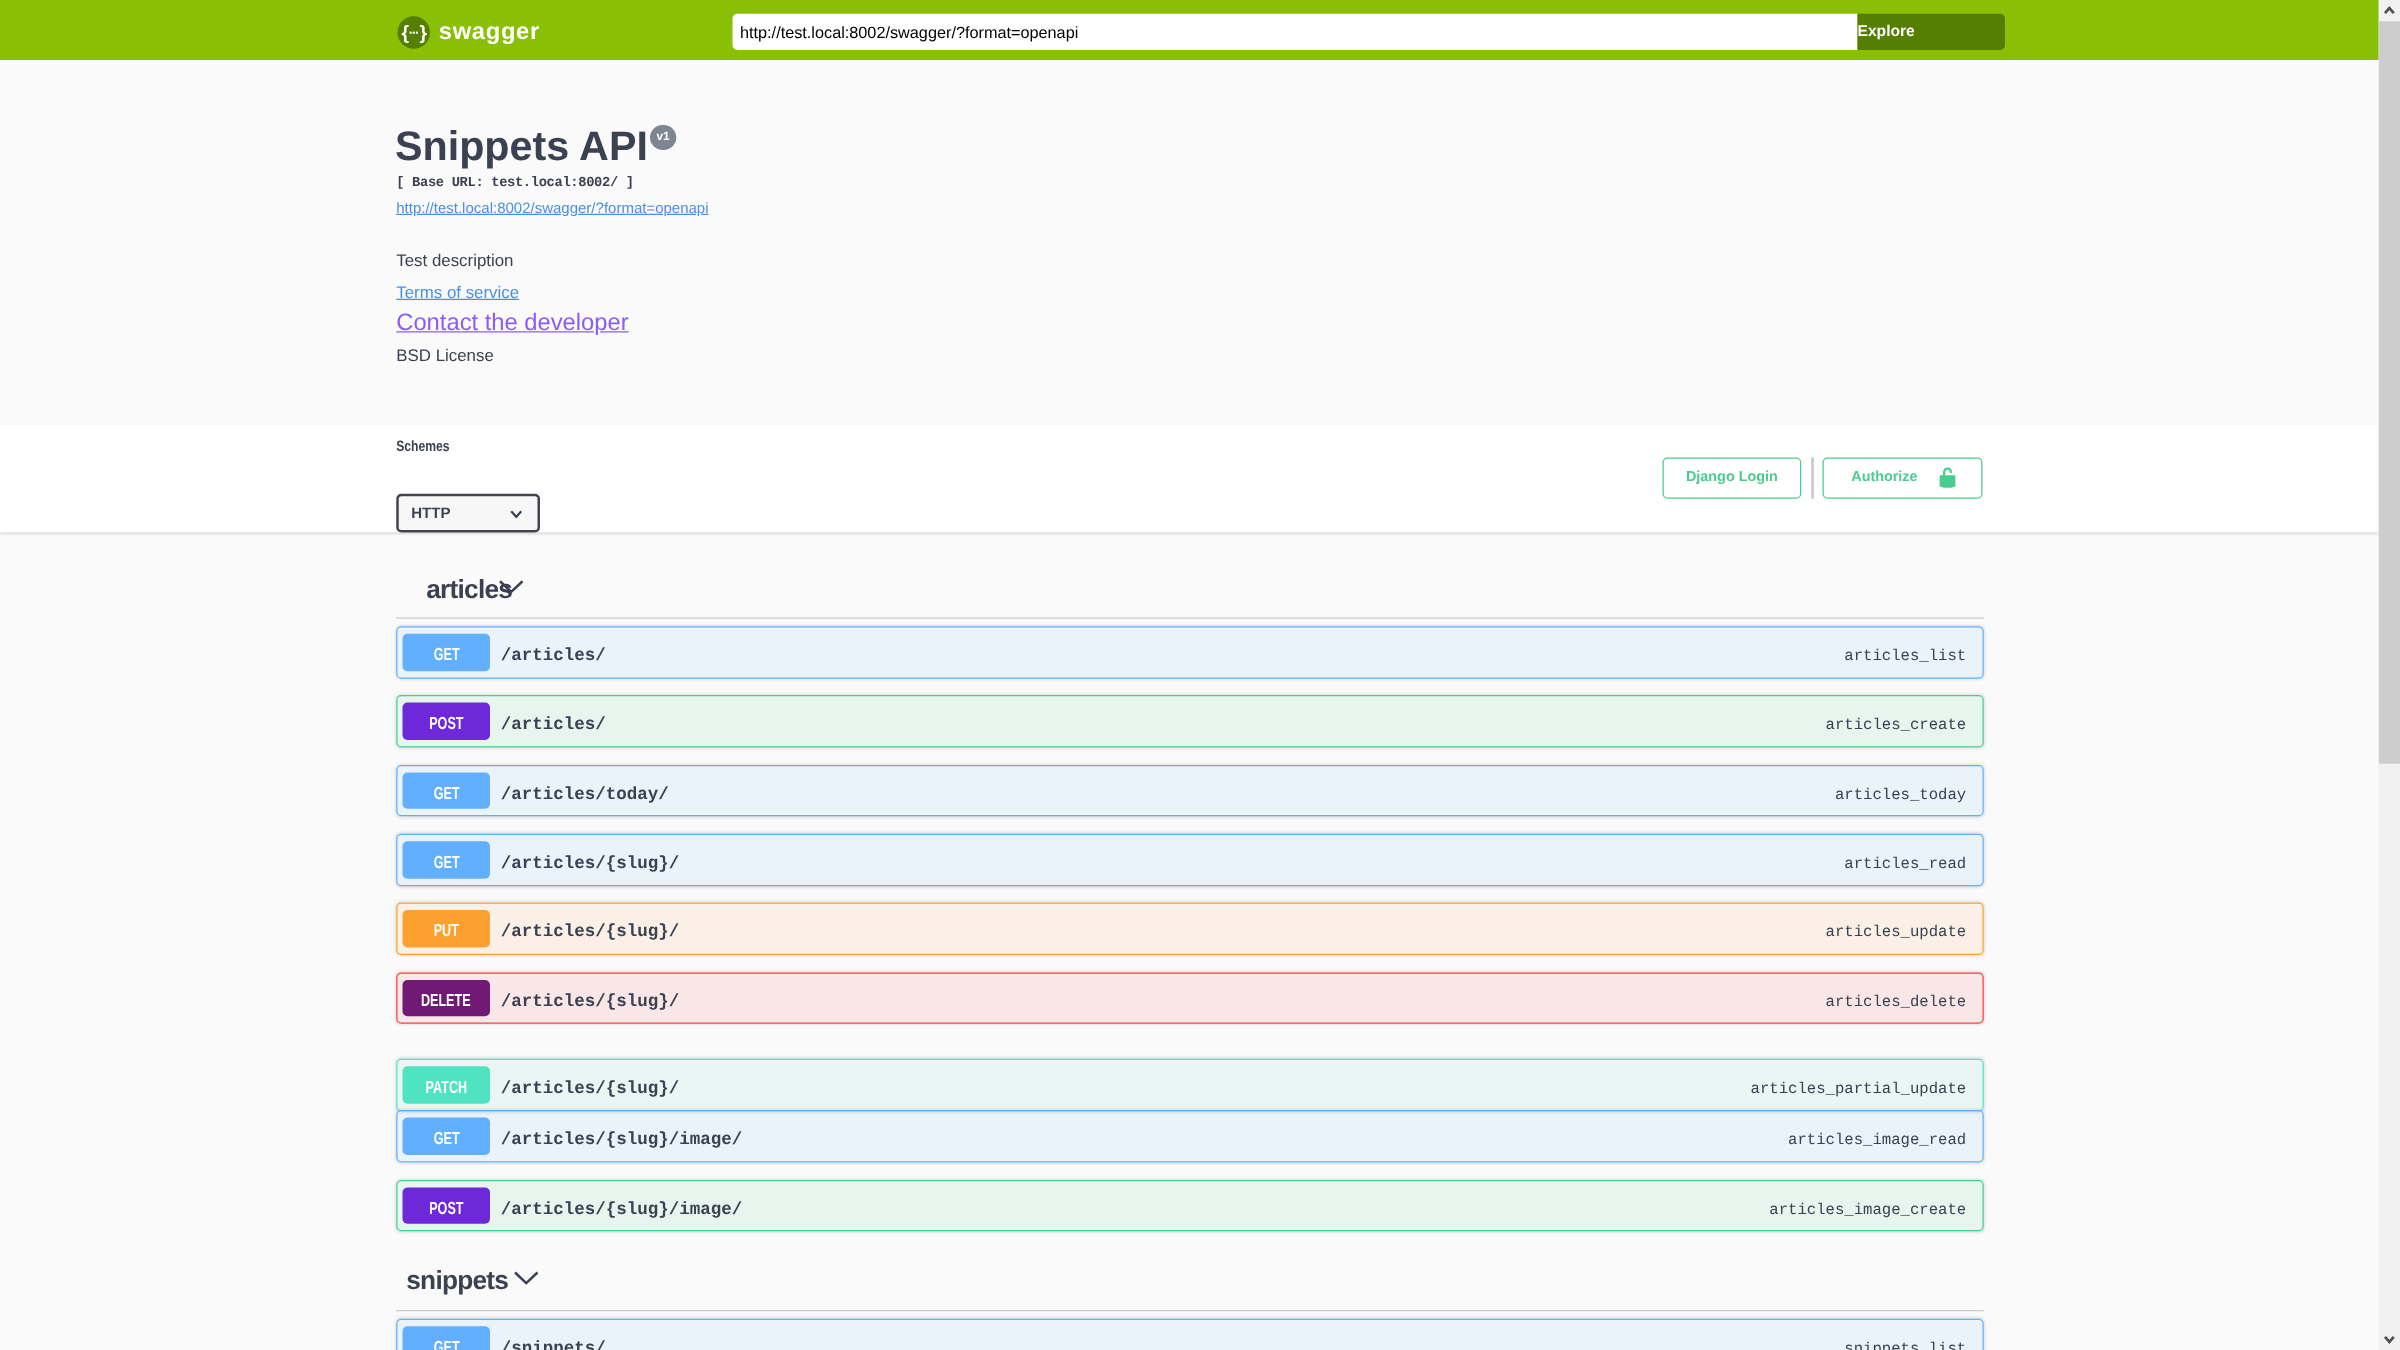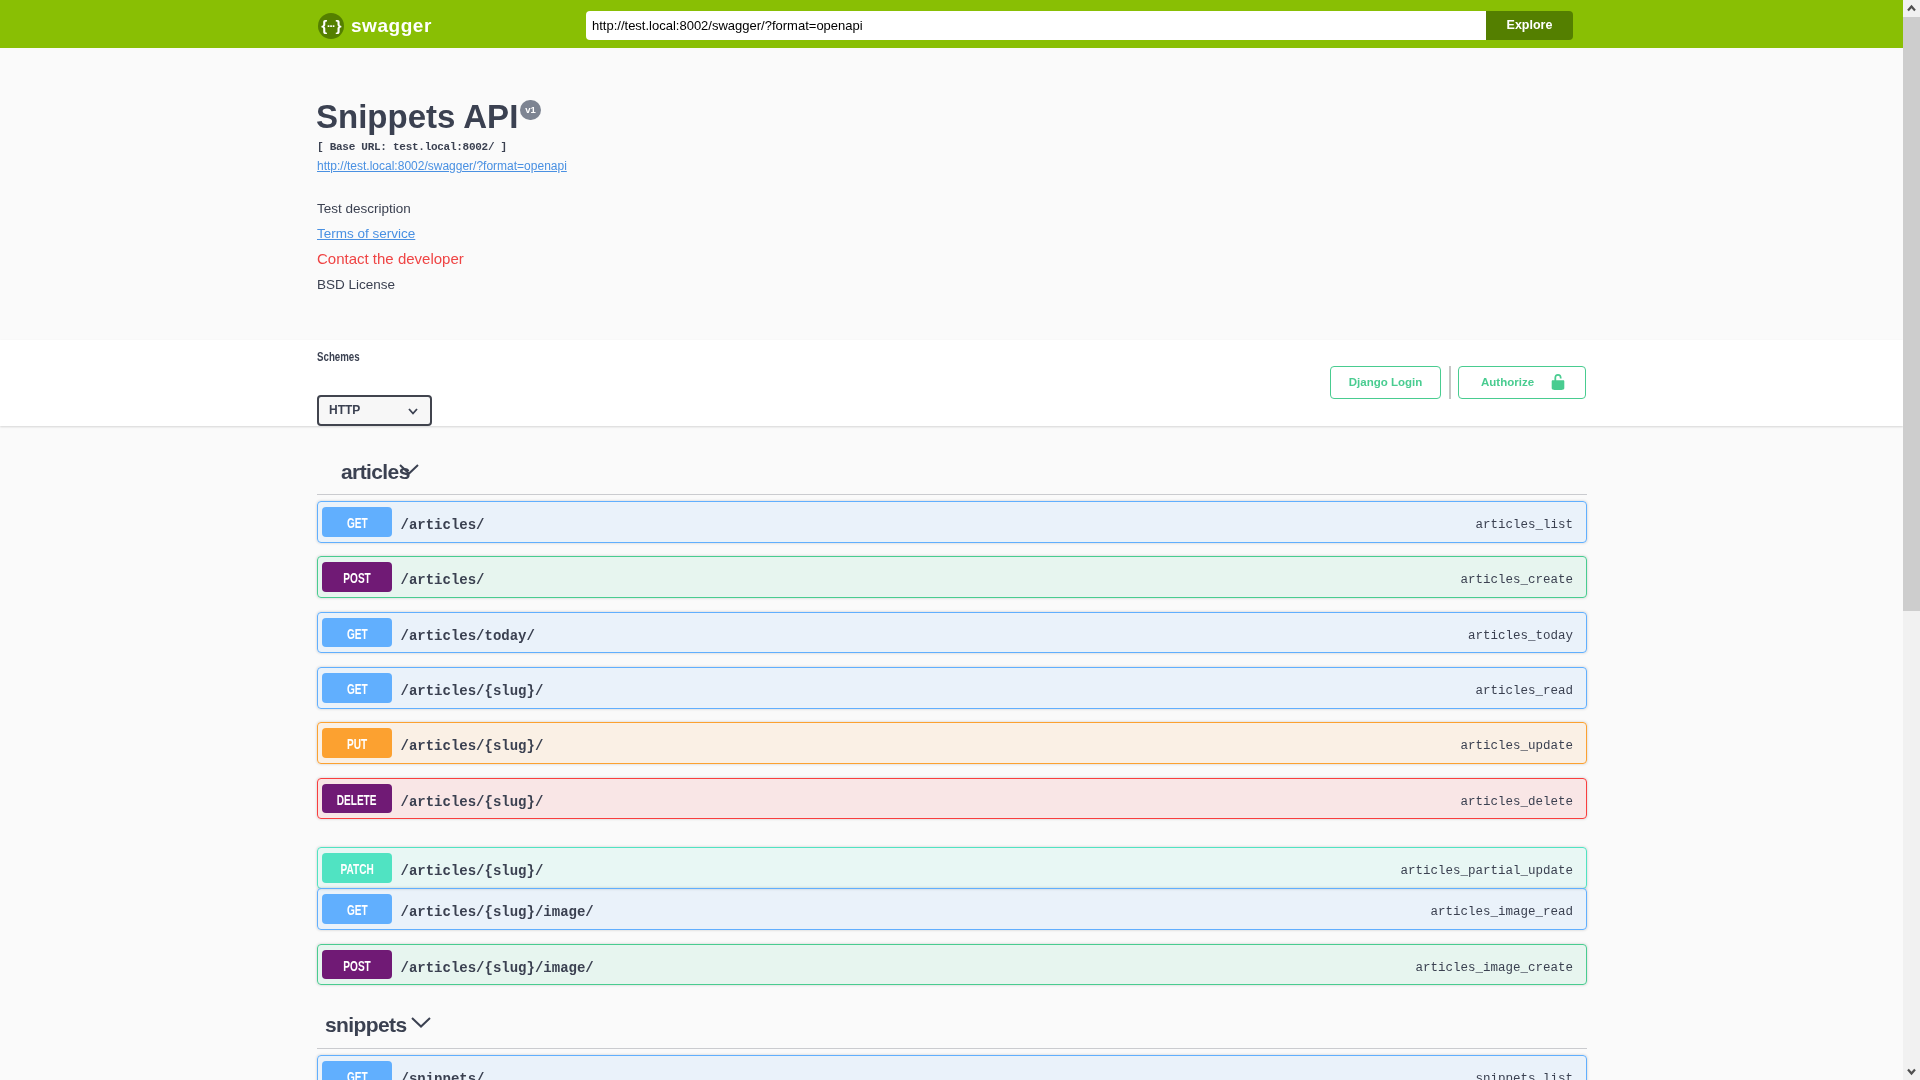--- a/index.html
+++ b/index.html
@@ -9,39 +9,39 @@
 
   
   #topbar { position:absolute; left:0; top:0; width:1903px; height:48px; background:#89bf04; }
   #logo-circle { position:absolute; left:318px; top:13px; width:26px; height:26px;
     border-radius:50%; background:#547f00; }
   #logo-text { position:absolute; left:351px; top:16px; color:#fff; font-weight:bold;
     font-size:19px; line-height:19px; letter-spacing:0.55px; }
   #url-input { position:absolute; left:586px; top:11px; width:900px; height:29px;
     background:#fff; border:none; border-radius:4px 0 0 4px;
     font-size:13px; color:#000; line-height:29px; padding-left:6px; }
-  #explore-btn { position:absolute; left:1486px; top:11px; width:87px; height:29px;
+  #explore-btn { position:absolute; left:1486px; top:11px; width:118px; height:29px;
     background:#547f00; border-radius:0 4px 4px 0; color:#fff; font-weight:bold;
-    font-size:12.5px; text-align:center; line-height:29px; }
+    font-size:12.5px; text-align:left; line-height:29px; }
 
   
   #title { position:absolute; left:316px; top:97px; font-size:33px; font-weight:bold;
     color:#3b4151; line-height:40px; }
   #vbadge { position:absolute; left:520px; top:100px; width:21px; height:20px;
     background:#7d8492; border-radius:10px; color:#fff; font-weight:bold;
     text-align:center; line-height:20px; font-size:9.5px; }
   #baseurl { position:absolute; left:317px; top:139.5px; font-family:"Liberation Mono",monospace;
     font-size:11px; letter-spacing:-0.27px; color:#3b4151; font-weight:bold; line-height:14px; }
   #speclink { position:absolute; left:317px; top:159px; font-size:12px; color:#4990e2;
     text-decoration:underline; line-height:14px; }
   #desc { position:absolute; left:317px; top:202px; font-size:13.5px; color:#3b4151; line-height:14px; }
   #terms { position:absolute; left:317px; top:227px; font-size:13.5px; color:#4990e2;
     text-decoration:underline; line-height:14px; }
-  #contact { position:absolute; left:317px; top:252px; font-size:15px; color:#ef4444;
-    line-height:14px; }
+  #contact { position:absolute; left:317px; top:252px; font-size:19px; color:#8b5cf6;
+    text-decoration:underline; line-height:14px; }
   #license { position:absolute; left:317px; top:278px; font-size:13.5px; color:#3b4151; line-height:14px; }
 
   
   #scheme { position:absolute; left:0; top:340px; width:1903px; height:86px; background:#fff;
     box-shadow:0 1px 2px 0 rgba(0,0,0,.15); }
   #schemes-label { position:absolute; left:317px; top:351px; font-size:12px; transform:scaleX(.81); transform-origin:left top; font-weight:bold;
     color:#3b4151; line-height:12px; }
   #scheme-select { position:absolute; left:317px; top:367px; width:115px; height:31px;
     border:2px solid #41444e; border-radius:4px; background:#f7f7f7;margin-top:28px; }
   #scheme-select .txt { position:absolute; left:10px; top:0; height:27px; line-height:27px;
@@ -65,21 +65,21 @@
   .op { position:absolute; left:317px; width:1270px; height:41.5px; border-radius:4px;
     border:1px solid; box-shadow:0 0 3px rgba(0,0,0,.19); }
   .op-get    { background:rgba(97,175,254,.1);  border-color:#61affe; }
   .op-post   { background:rgba(73,204,144,.1);  border-color:#49cc90; }
   .op-put    { background:rgba(252,161,48,.1);  border-color:#fca130; }
   .op-delete { background:rgba(249,62,62,.1);   border-color:#f93e3e; }
   .op-patch  { background:rgba(80,227,194,.1);  border-color:#50e3c2;margin-top:14px; }
   .badge { position:absolute; left:3.8px; top:5.2px; width:70.5px; height:29.4px; border-radius:4px;
     color:#fff; font-weight:bold; font-size:14px; text-align:center; line-height:29.4px; }
   .badge span { display:inline-block; transform:scaleX(.72); position:relative; top:2px; }
-  .b-get { background:#61affe; } .b-post { background:#701a75; } .b-put { background:#fca130; }
+  .b-get { background:#61affe; } .b-post { background:#6d28d9; } .b-put { background:#fca130; }
   .b-delete { background:#701a75; } .b-patch { background:#50e3c2; }
   .path { position:absolute; left:82.5px; top:4px; height:39.5px; line-height:39.5px;
     font-family:"Liberation Mono",monospace; font-size:14px; font-weight:bold; color:#3b4151; }
   .opid { position:absolute; right:13px; top:4px; height:39.5px; line-height:39.5px;
     font-family:"Liberation Mono",monospace; font-size:12.5px; color:#3b4151; }
 
   
   #sbar { position:absolute; left:1903px; top:0; width:17px; height:1080px; background:#f1f1f1; }
   #sthumb { position:absolute; left:0; top:17px; width:17px; height:594px; background:#cdcdcd; }
   .sarrow { position:absolute; left:0; width:17px; height:17px; }

